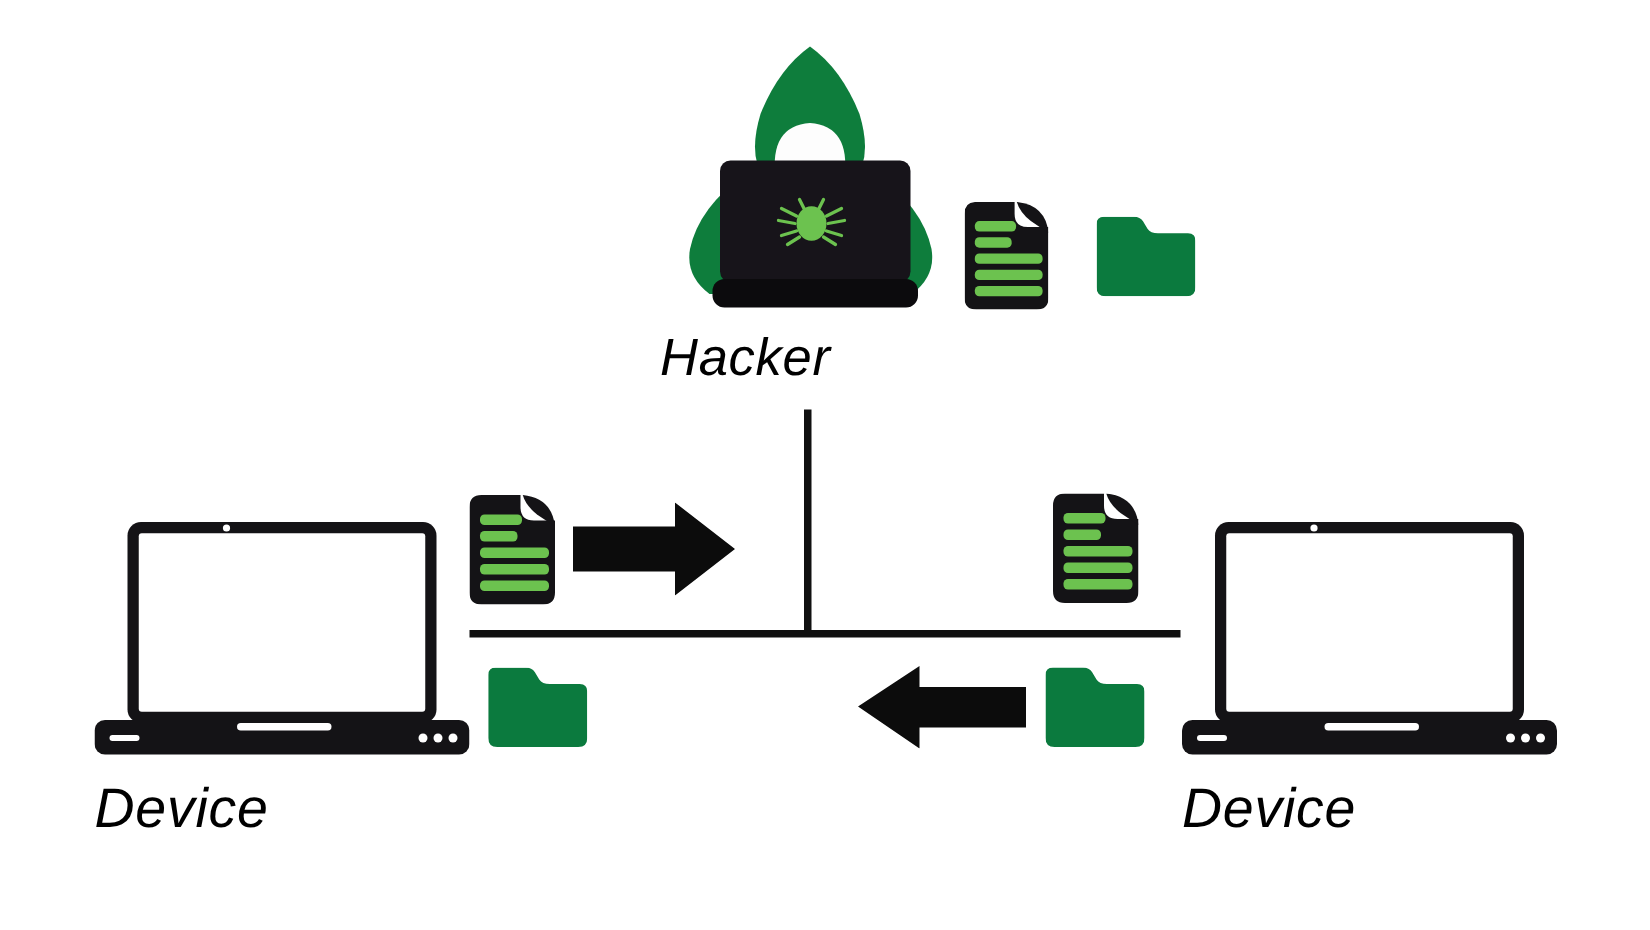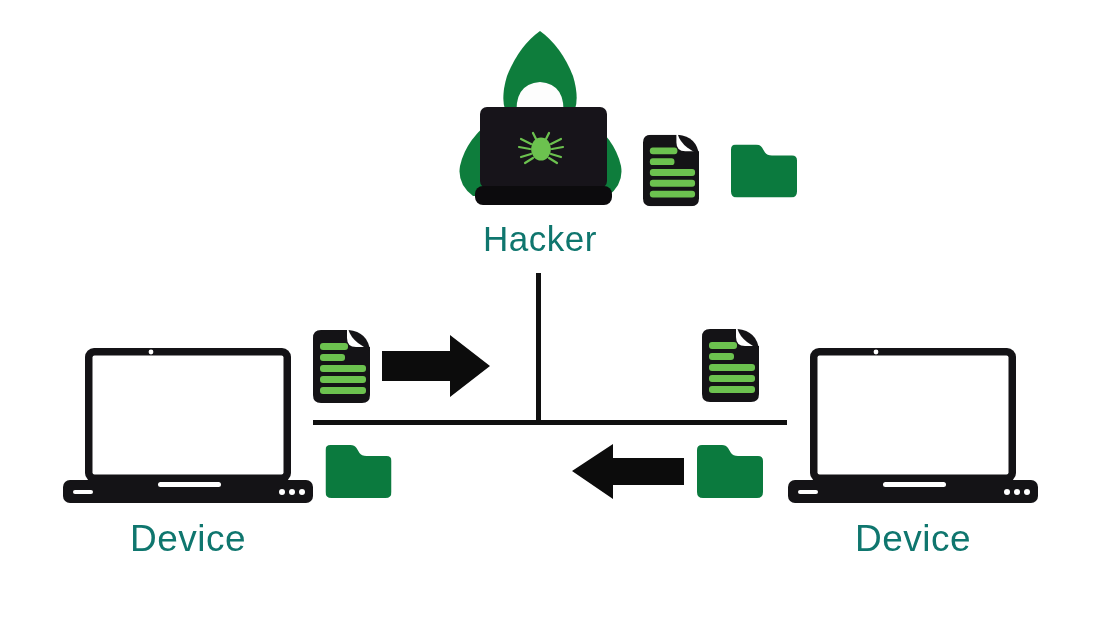--- a/index.html
+++ b/index.html
@@ -3,22 +3,22 @@
 <meta charset="utf-8">
 <style>
   html,body{margin:0;padding:0;}
   body{
     width:1100px;height:620px;position:relative;overflow:hidden;
     background:#ffffff;
     font-family:"Liberation Sans","DejaVu Sans",sans-serif;
   }
   .abs{position:absolute;}
   .label{
-    color:#0f766e;text-align:center;
-    font-size:36px;font-weight:400;letter-spacing:.5px;
+    color:#000000;text-align:left;
+    font-size:36px;font-weight:400;letter-spacing:.5px;font-style:italic;
   }
   .hline{background:#101010;height:5px;}
   .vline{background:#101010;width:5px;}
   svg{display:block;}
 </style>
 </head>
 <body style="background: rgb(255, 255, 255);">
 
 <svg width="0" height="0" style="position:absolute" aria-hidden="true">
   <defs>

